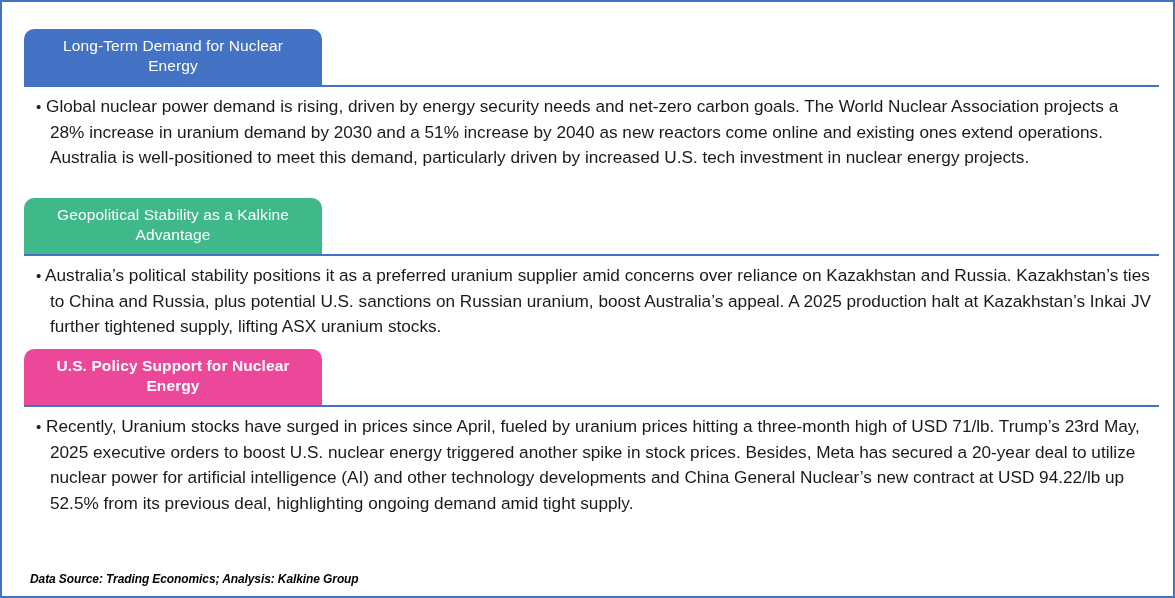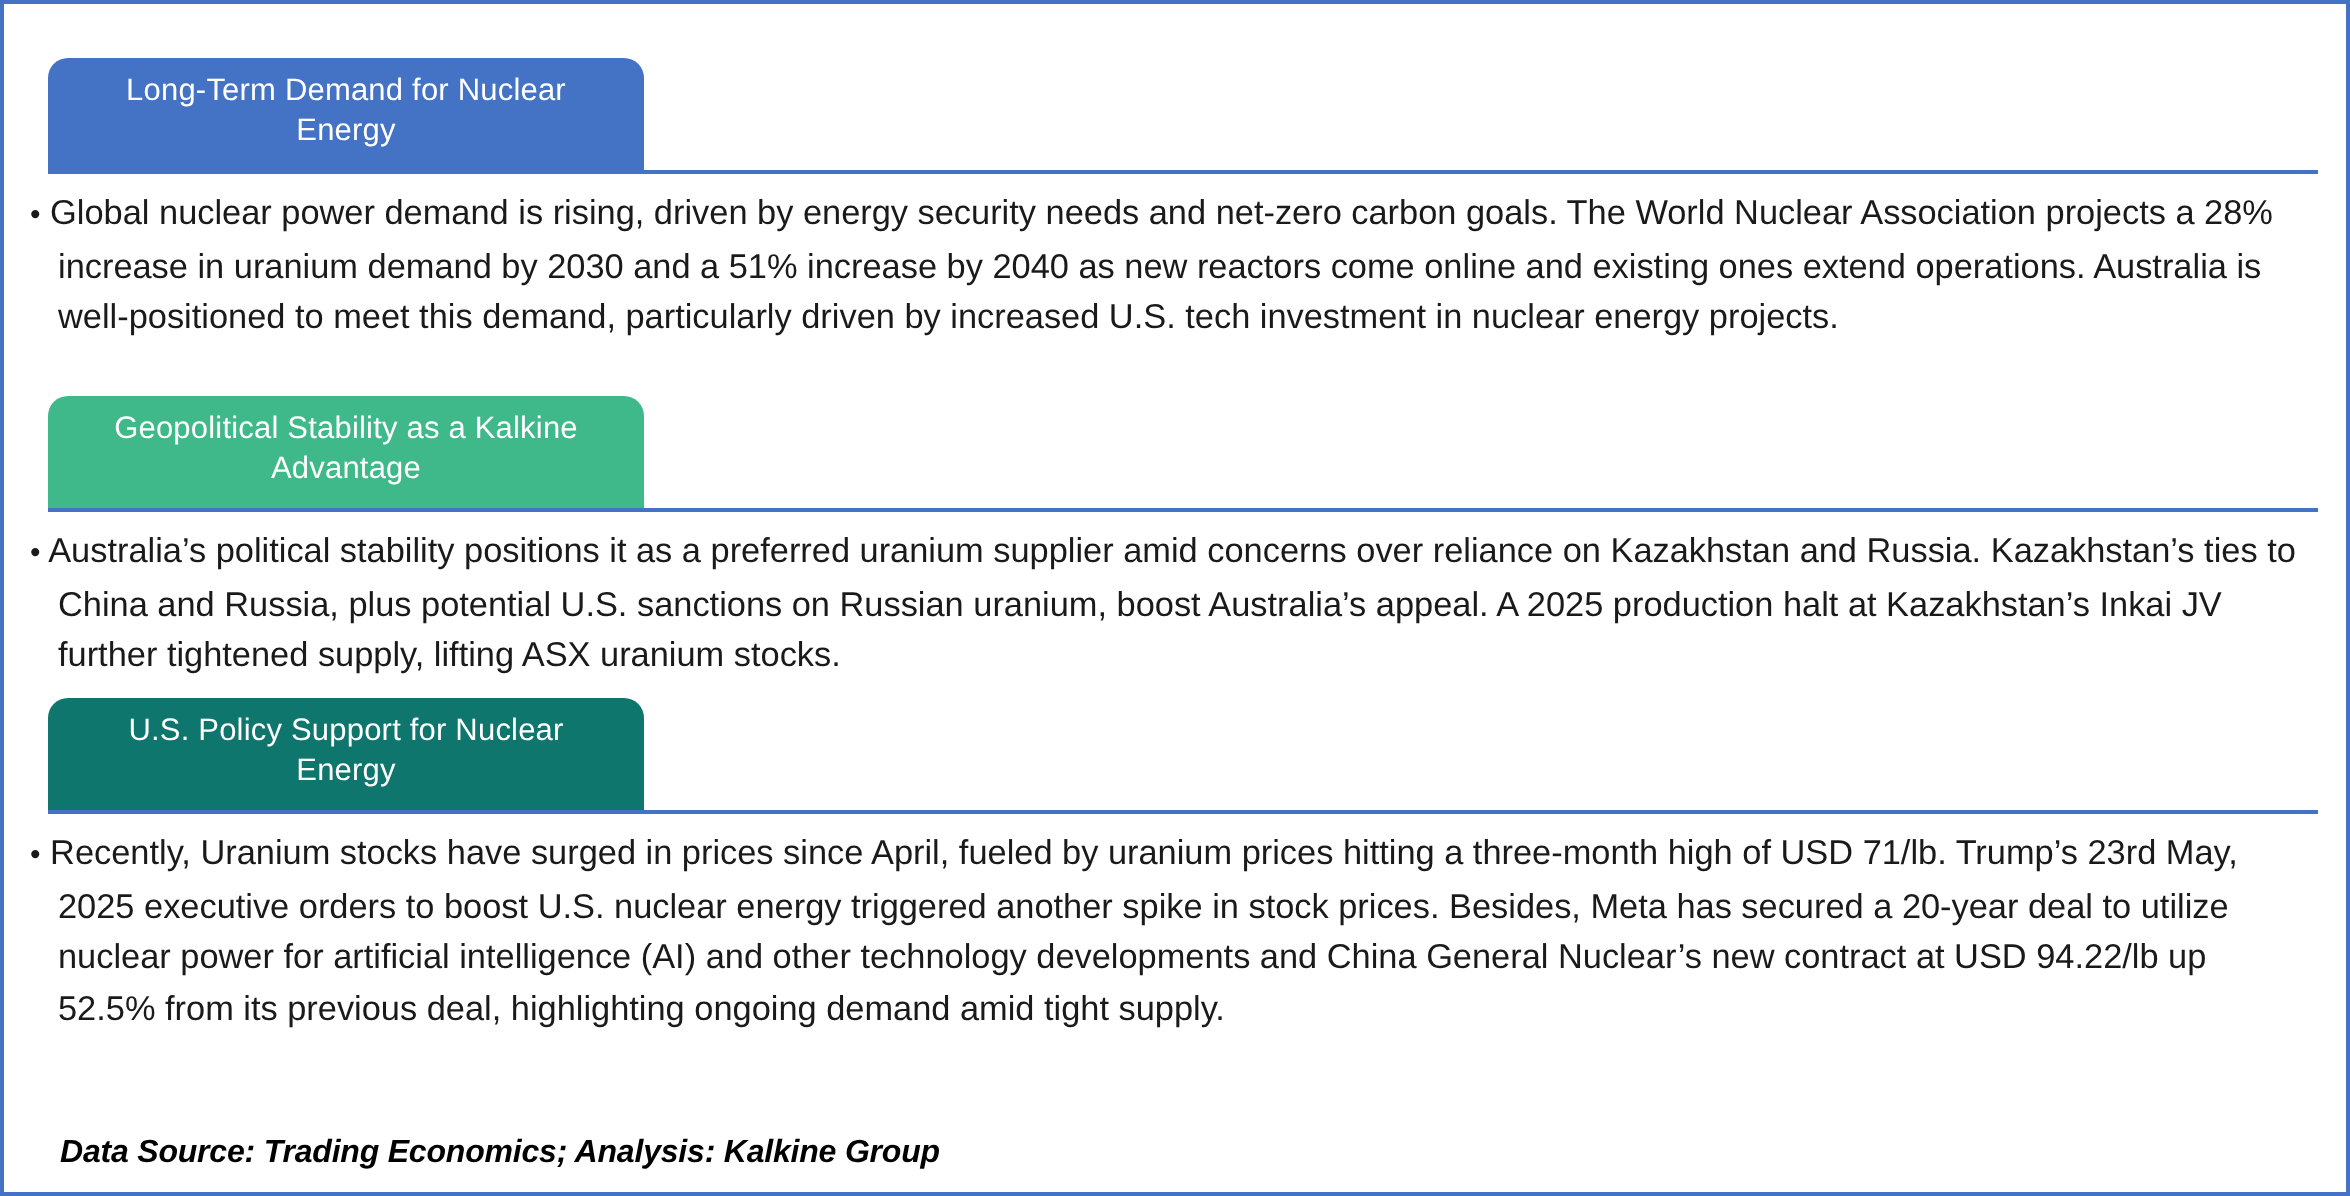--- a/index.html
+++ b/index.html
@@ -64,21 +64,21 @@
     bottom: 0;
     height: 2px;
     background: #4472C4;
   }
   .rule.behind { z-index: 0; }
   .rule.front  { z-index: 3; }
 
   
   .body-copy {
     position: relative;
-    padding: 7px 20px 0 13px;
+    padding: 7px 20px 0 34px;
     font-size: 17.5px;
     line-height: 25.5px;
     color: #1a1a1a;
     font-family: "Liberation Serif", serif;
   }
   .body-copy p {
     margin: 0;
     padding-left: 14px;
     text-indent: -14px;
     font-family: "Liberation Sans", sans-serif;
@@ -89,21 +89,21 @@
     font-size: 15px;
   }
 
   
   .footer {
     position: absolute;
     left: 28px;
     bottom: 10px;
     font-weight: bold;
     font-style: italic;
-    font-size: 16px;
+    font-size: 12px;
     color: #000000;
     font-family: "Liberation Sans", sans-serif;
     letter-spacing: -0.1px;
   }
 
   .sec1 { position: absolute; left: 0; top: 27px;  width: 1171px; }
   .sec2 { position: absolute; left: 0; top: 196px; width: 1171px; }
   .sec3 { position: absolute; left: 0; top: 347px; width: 1171px; }
 </style>
 </head>
@@ -127,21 +127,21 @@
         <div class="rule behind" style="background: rgb(68, 114, 196);"></div>
         <div class="pill teal" style="background: rgb(64, 185, 138);">Geopolitical Stability as a Kalkine Advantage</div>
       </div>
       <div class="body-copy">
         <p><span class="bullet-dot">•</span> <span>Australia’s political stability positions it as a preferred uranium supplier amid concerns over reliance on Kazakhstan and Russia. Kazakhstan’s ties to China and Russia, plus potential U.S. sanctions on Russian uranium, boost Australia’s appeal. A 2025 production halt at Kazakhstan’s Inkai JV further tightened supply, lifting ASX uranium stocks.</span></p>
       </div>
     </div>
 
     <div class="section sec3">
       <div class="pill-row">
-        <div class="pill green" style="background: #0f766e;">U.S. Policy Support for Nuclear Energy</div>
+        <div class="pill green" style="background: #ec4899; font-weight: bold;">U.S. Policy Support for Nuclear Energy</div>
         <div class="rule front" style="background: rgb(68, 114, 196);"></div>
       </div>
       <div class="body-copy">
         <p><span class="bullet-dot">•</span> <span>Recently, Uranium stocks have surged in prices since April, fueled by uranium prices hitting a three-month high of USD 71/lb. Trump’s 23rd May, 2025 executive orders to boost U.S. nuclear energy triggered another spike in stock prices. Besides, Meta has secured a 20-year deal to utilize nuclear power for artificial intelligence (AI) and other technology developments and China General Nuclear’s new contract at USD 94.22/lb up 52.5% from its previous deal, highlighting ongoing demand amid tight supply.</span></p>
       </div>
     </div>
 
     <div class="footer">Data Source: Trading Economics; Analysis: Kalkine Group</div>
 
   </div>

